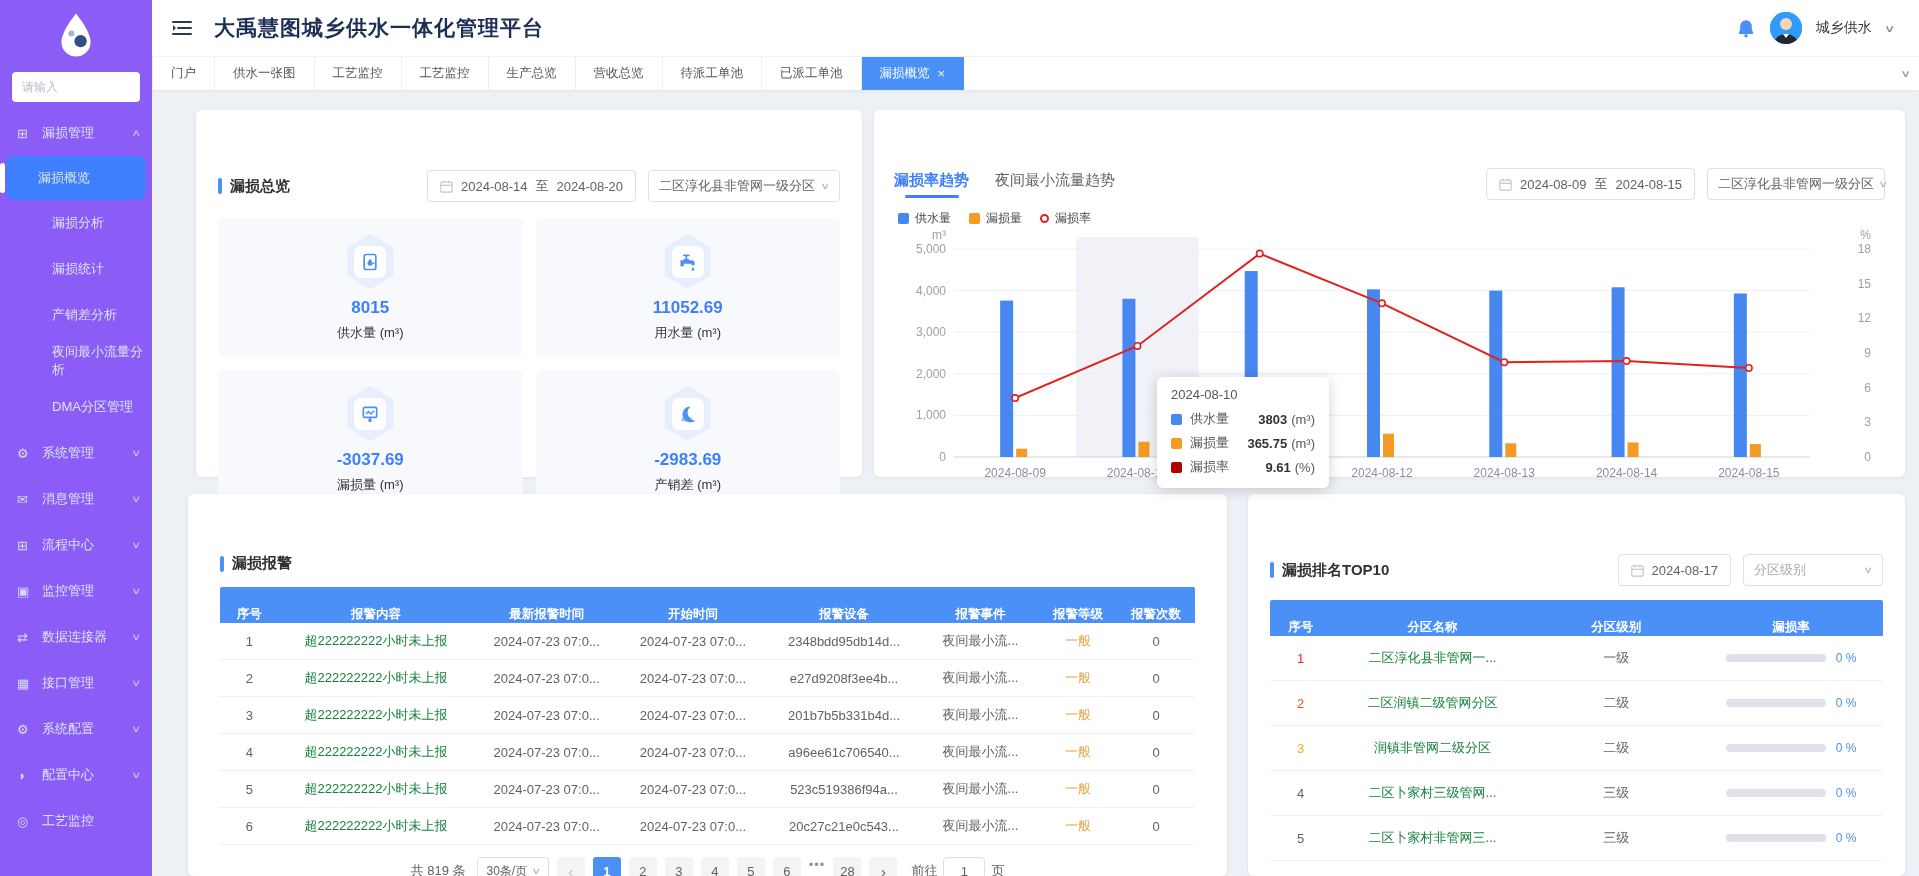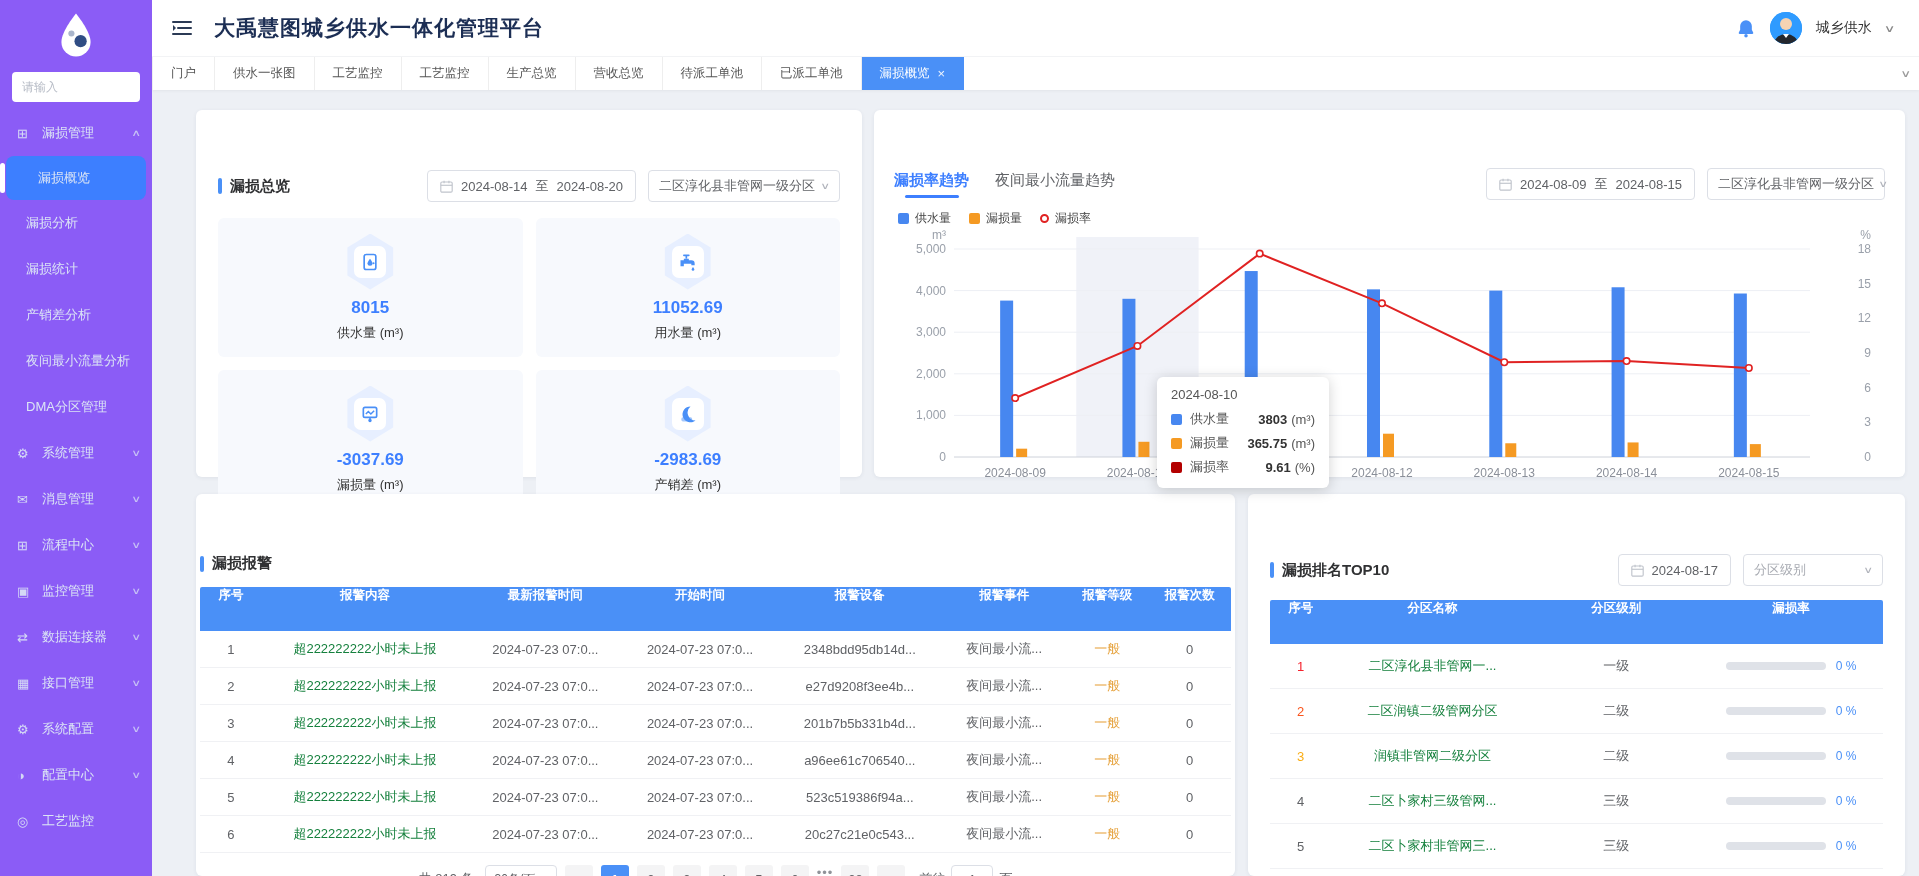--- a/index.html
+++ b/index.html
@@ -10,21 +10,21 @@
   .sidebar { position:absolute; left:0; top:0; width:152px; height:876px; background:#8b5cf6; z-index:5; }
   .logo-wrap { height:62px; display:flex; align-items:center; justify-content:center; padding-top:8px; }
   .side-search { margin:10px 12px 6px; }
   .side-search input { width:128px; height:30px; border:none; border-radius:4px; padding:0 10px; font-size:12px; outline:none; color:#333; font-family:"Liberation Sans",sans-serif; }
   .side-search input::placeholder { color:#b7bcc6; }
   .menu { margin-top:8px; font-size:13px; color:#dbe4f5; }
   .menu-group { height:46px; display:flex; align-items:center; padding:0 12px 0 17px; cursor:pointer; }
   .menu-group .g-icon { width:16px; font-size:13px; margin-right:9px; opacity:.92; }
   .menu-group .g-label { flex:1; }
   .menu-group .g-arrow { font-size:9px; opacity:.75; transform:scaleX(1.5); }
-  .menu-sub { position:relative; height:46px; display:flex; align-items:center; padding-left:16px; cursor:pointer;margin-left:10px; }
+  .menu-sub { position:relative; height:46px; display:flex; align-items:center; padding-left:52px; cursor:pointer; }
   .menu-sub.active { background:#3d7fff; border-radius:8px; margin:0 6px; padding-left:32px; height:44px; }
   .active-pill { position:absolute; left:-6px; top:7px; width:5px; height:30px; background:#fff; border-radius:3px; }
 
   
   .header { position:absolute; left:152px; top:0; right:0; height:56px; background:#fff; display:flex; align-items:center; padding:0 26px 0 20px; z-index:4; }
   .burger { width:22px; cursor:pointer; }
   .app-title { font-size:21px; font-weight:bold; color:#1c2e54; margin-left:20px; letter-spacing:1px; }
   .header-right { margin-left:auto; display:flex; align-items:center; gap:14px; }
   .bell { cursor:pointer; display:flex; }
   .avatar { width:32px; height:32px; border-radius:50%; overflow:hidden; background:#2f9bff; cursor:pointer; }
@@ -37,21 +37,21 @@
   .tab:first-child { border-left:1px solid #eee; }
   .tab.active { background:#4a90f7; color:#fff; border-right:1px solid #4a90f7; }
   .tab .tab-close { margin-left:8px; font-size:13px; opacity:.9; }
   .tab-overflow { margin-left:auto; display:flex; align-items:center; padding:0 10px; color:#999; font-size:10px; cursor:pointer; transform:scaleX(1.5); }
 
   
   .content { position:absolute; left:152px; top:90px; right:0; bottom:0; }
   .panel { position:absolute; background:#fff; border-radius:6px; box-shadow:0 1px 4px rgba(31,45,77,.07); }
   .p-overview { left:44px; top:20px; width:666px; height:367px; padding:16px 22px; }
   .p-trend { left:722px; top:20px; width:1031px; height:367px; padding:14px 20px; }
-  .p-alarm { left:44px; top:404px; width:1039px; height:382px; padding:16px 4px; }
+  .p-alarm { left:36px; top:404px; width:1039px; height:382px; padding:16px 32px; }
   .p-top10 { left:1096px; top:404px; width:657px; height:382px; padding:16px 22px; }
 
   .panel-head { display:flex; align-items:center;margin-top:44px; }
   .p-title { display:flex; align-items:center; font-size:15px; font-weight:bold; color:#303133; }
   .p-title::before { content:""; width:4px; height:16px; background:#4a90f7; border-radius:2px; margin-right:8px; }
 
   .date-box { display:flex; align-items:center; gap:8px; border:1px solid #dcdfe6; border-radius:4px; height:32px; padding:0 12px; font-size:13px; color:#606266; background:#fff; cursor:pointer; white-space:nowrap; }
   .select-box { display:flex; align-items:center; justify-content:space-between; border:1px solid #dcdfe6; border-radius:4px; height:32px; padding:0 10px; font-size:13px; color:#606266; background:#fff; cursor:pointer; white-space:nowrap; }
   .select-box .sel-arrow { font-size:9px; color:#b0b3bb; margin-left:6px; transform:scaleX(1.5); }
   .select-box.placeholder { color:#a8abb2; }
@@ -77,21 +77,21 @@
   .tooltip { position:absolute; left:263px; top:148px; width:172px; background:#fff; border-radius:6px; box-shadow:0 2px 14px rgba(0,0,0,.18); padding:10px 14px 12px; font-size:13px; color:#444; z-index:2; }
   .tt-title { margin-bottom:8px; color:#555; }
   .tt-row { display:flex; align-items:center; margin-top:6px; }
   .tt-marker { width:11px; height:11px; border-radius:2px; margin-right:8px; flex:none; }
   .tt-label { color:#555; }
   .tt-val { margin-left:auto; color:#333; font-weight:bold; }
   .tt-unit { color:#555; margin-left:4px; font-weight:normal; }
 
   
   .tbl { margin-top:14px; font-size:13px; }
-  .tbl-head { display:flex; background:#4a90f7; color:#fff; height:44px; align-items:flex-start; border-radius:2px 2px 0 0; font-weight:bold; font-size:12.5px; }
+  .tbl-head { display:flex; background:#4a90f7; color:#fff; height:36px; align-items:flex-end; border-radius:2px 2px 0 0; font-weight:bold; font-size:12.5px; }
   .tbl-row { display:flex; align-items:center; border-bottom:1px solid #f0f1f4; color:#606266; }
   .a-row { height:37px; }
   .t-row { height:45px; }
   .cell { text-align:center; overflow:hidden; white-space:nowrap; text-overflow:ellipsis; padding:0 4px; }
   .c0{width:6%;} .c1{width:20%;} .c2{width:15%;} .c3{width:15%;} .c4{width:16%;} .c5{width:12%;} .c6{width:8%;} .c7{width:8%;}
   .t0{width:10%;} .t1{width:33%;} .t2{width:27%;} .t3{width:30%;}
   .link-blue { color:#15803d; cursor:pointer; }
   .lvl-normal { color:#e6a23c; }
   .rank-1{color:#f5222d;} .rank-2{color:#fa541c;} .rank-3{color:#faad14;} .rank-n{color:#606266;}
   .rate-cell { display:flex; align-items:center; justify-content:center; gap:10px; }

